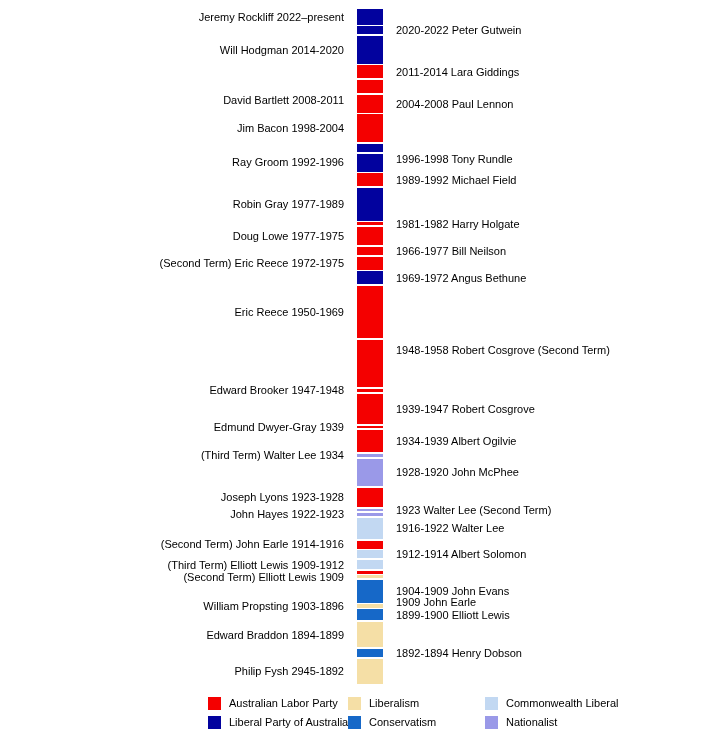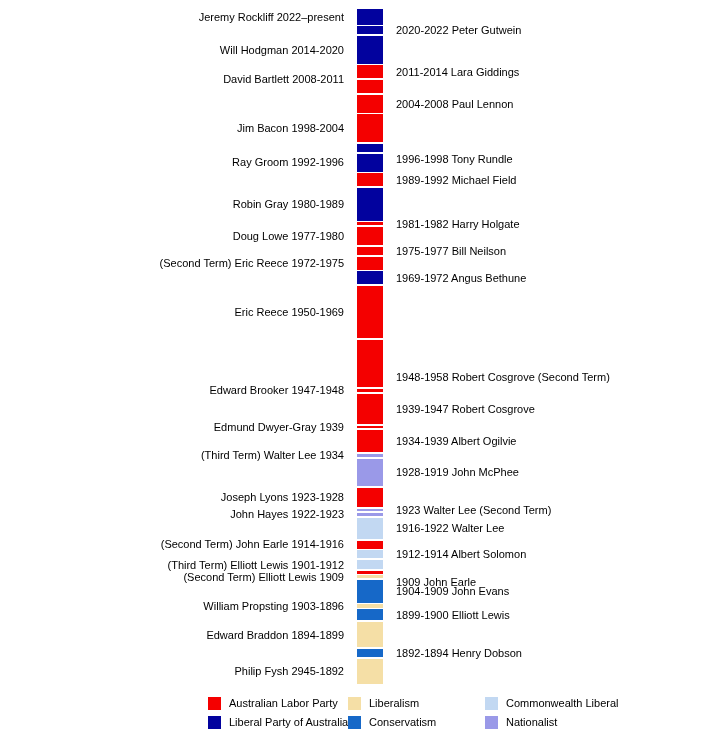--- a/index.html
+++ b/index.html
@@ -71,48 +71,48 @@
       <div class="seg" style="top: 609.3px; height: 11.1px; background: rgb(22, 104, 200);"></div>
       <div class="seg" style="top: 622px; height: 25.4px; background: rgb(245, 223, 166);"></div>
       <div class="seg" style="top: 649px; height: 8.2px; background: rgb(22, 104, 200);"></div>
       <div class="seg" style="top: 658.8px; height: 24.9px; background: rgb(245, 223, 166);"></div>
     </div>
   <div id="labels">
       <div class="seg-label left" style="top: 10.6px;">Jeremy Rockliff 2022–present</div>
       <div class="seg-label right" style="top: 24.1px;">2020-2022 Peter Gutwein</div>
       <div class="seg-label left" style="top: 43.7px;">Will Hodgman 2014-2020</div>
       <div class="seg-label right" style="top: 65.7px;">2011-2014 Lara Giddings</div>
-      <div class="seg-label left" style="top: 73px;">David Bartlett 2008-2011</div>
+      <div class="seg-label left" style="top: 94px;">David Bartlett 2008-2011</div>
       <div class="seg-label right" style="top: 97.6px;">2004-2008 Paul Lennon</div>
       <div class="seg-label left" style="top: 122.1px;">Jim Bacon 1998-2004</div>
       <div class="seg-label right" style="top: 153px;">1996-1998 Tony Rundle</div>
       <div class="seg-label left" style="top: 156.4px;">Ray Groom 1992-1996</div>
       <div class="seg-label right" style="top: 173.5px;">1989-1992 Michael Field</div>
-      <div class="seg-label left" style="top: 198px;">Robin Gray 1980-1989</div>
+      <div class="seg-label left" style="top: 198px;">Robin Gray 1977-1989</div>
       <div class="seg-label right" style="top: 217.6px;">1981-1982 Harry Holgate</div>
-      <div class="seg-label left" style="top: 229.9px;">Doug Lowe 1977-1980</div>
-      <div class="seg-label right" style="top: 244.6px;">1975-1977 Bill Neilson</div>
+      <div class="seg-label left" style="top: 229.9px;">Doug Lowe 1977-1975</div>
+      <div class="seg-label right" style="top: 244.6px;">1966-1977 Bill Neilson</div>
       <div class="seg-label left" style="top: 256.8px;">(Second Term) Eric Reece 1972-1975</div>
       <div class="seg-label right" style="top: 271.5px;">1969-1972 Angus Bethune</div>
       <div class="seg-label left" style="top: 305.8px;">Eric Reece 1950-1969</div>
-      <div class="seg-label right" style="top: 371px;">1948-1958 Robert Cosgrove (Second Term)</div>
+      <div class="seg-label right" style="top: 344px;">1948-1958 Robert Cosgrove (Second Term)</div>
       <div class="seg-label left" style="top: 384.2px;">Edward Brooker 1947-1948</div>
       <div class="seg-label right" style="top: 402.6px;">1939-1947 Robert Cosgrove</div>
       <div class="seg-label left" style="top: 420.8px;">Edmund Dwyer-Gray 1939</div>
       <div class="seg-label right" style="top: 435px;">1934-1939 Albert Ogilvie</div>
       <div class="seg-label left" style="top: 449.3px;">(Third Term) Walter Lee 1934</div>
-      <div class="seg-label right" style="top: 466.2px;">1928-1919 John McPhee</div>
+      <div class="seg-label right" style="top: 466.2px;">1928-1920 John McPhee</div>
       <div class="seg-label left" style="top: 491.2px;">Joseph Lyons 1923-1928</div>
       <div class="seg-label right" style="top: 503.7px;">1923 Walter Lee (Second Term)</div>
       <div class="seg-label left" style="top: 508.2px;">John Hayes 1922-1923</div>
       <div class="seg-label right" style="top: 522px;">1916-1922 Walter Lee</div>
       <div class="seg-label left" style="top: 538.4px;">(Second Term) John Earle 1914-1916</div>
       <div class="seg-label right" style="top: 548.2px;">1912-1914 Albert Solomon</div>
-      <div class="seg-label left" style="top: 558.5px;">(Third Term) Elliott Lewis 1901-1912</div>
-      <div class="seg-label right" style="top: 576px;">1909 John Earle</div>
+      <div class="seg-label left" style="top: 558.5px;">(Third Term) Elliott Lewis 1909-1912</div>
+      <div class="seg-label right" style="top: 596px;">1909 John Earle</div>
       <div class="seg-label left" style="top: 570.6px;">(Second Term) Elliott Lewis 1909</div>
       <div class="seg-label right" style="top: 585.1px;">1904-1909 John Evans</div>
       <div class="seg-label left" style="top: 599.8px;">William Propsting 1903-1896</div>
       <div class="seg-label right" style="top: 608.7px;">1899-1900 Elliott Lewis</div>
       <div class="seg-label left" style="top: 628.5px;">Edward Braddon 1894-1899</div>
       <div class="seg-label right" style="top: 646.9px;">1892-1894 Henry Dobson</div>
       <div class="seg-label left" style="top: 665px;">Philip Fysh 2945-1892</div>
     </div>
   <div id="legend">
       <div class="legend-item" style="left: 198px; top: 697px;">

